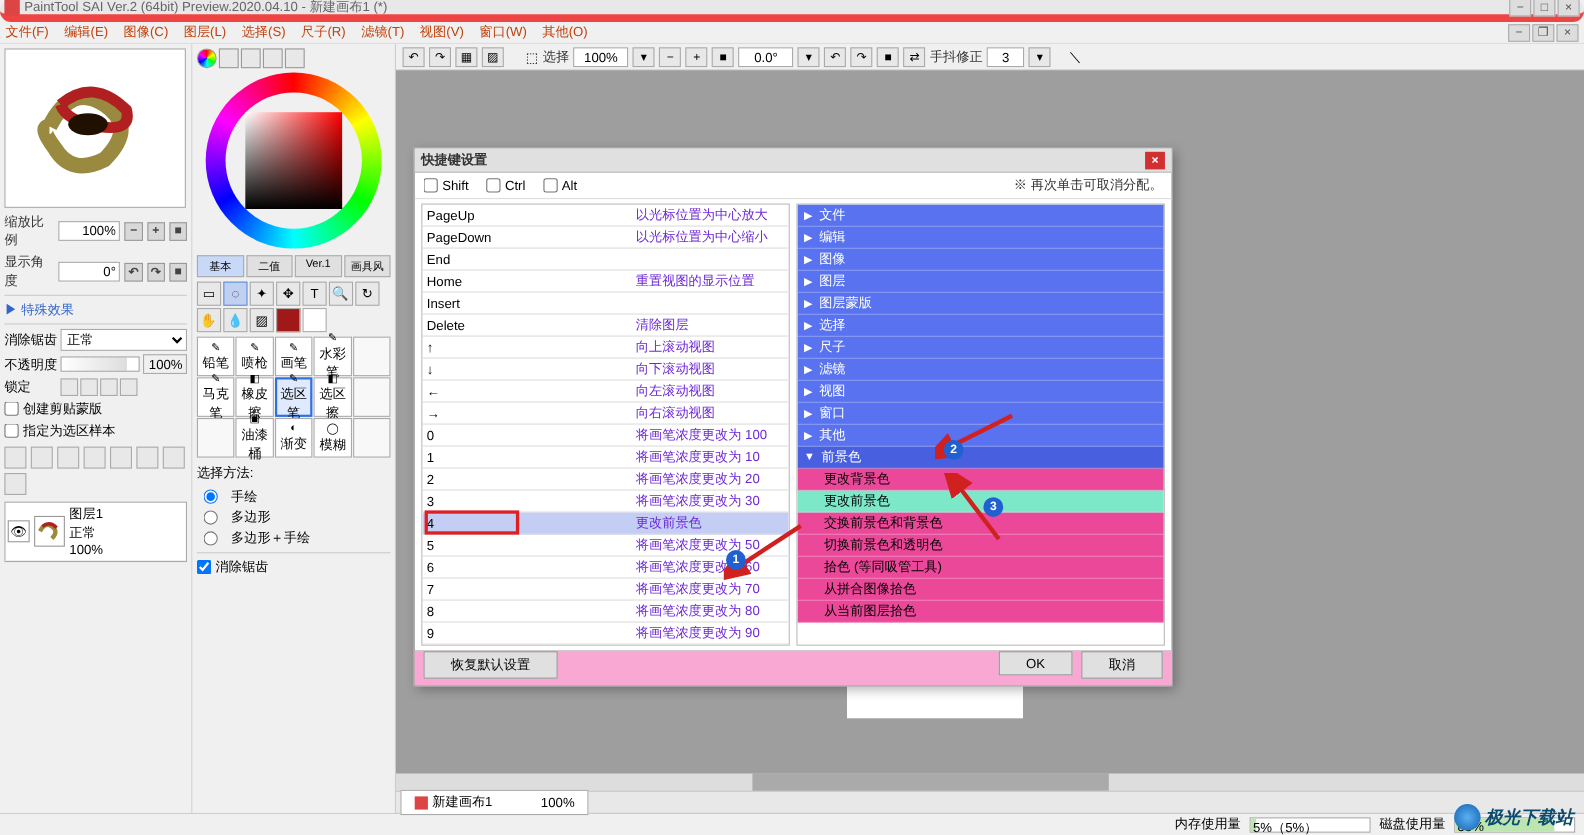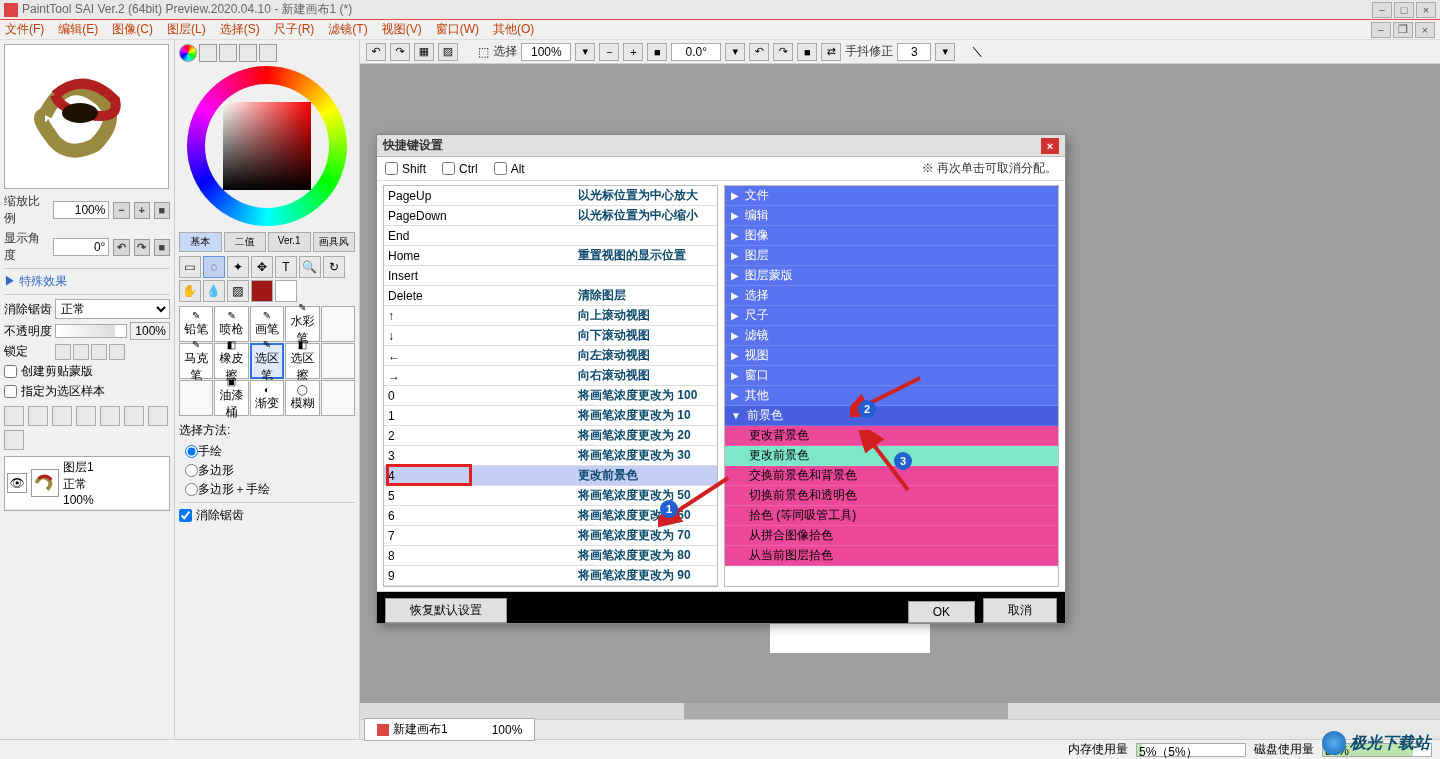--- a/index.html
+++ b/index.html
@@ -1,19 +1,19 @@
 <!DOCTYPE html>
 <html><head>
 <meta charset="utf-8">
 <style>
 * { margin: 0; padding: 0; box-sizing: border-box; font-family: "Microsoft YaHei", SimSun, sans-serif; font-size: 12px; }
 body { background: #f0f0f0; width: 1440px; height: 759px; overflow: hidden; position: relative; }
 
 
-.titlebar { height: 20px; background: #e8e8e8; display: flex; align-items: center; padding: 0 4px; border-bottom: 1px solid #ef4444; font-family: SimSun, monospace; }
+.titlebar { height: 20px; background: #e8e8e8; display: flex; align-items: center; padding: 0 4px; border-bottom: 7px solid #ef4444; font-family: SimSun, monospace; border-radius: 10px; }
 .titlebar-icon { width: 14px; height: 14px; background: #d44; margin-right: 4px; }
 .titlebar-text { flex: 1; color: #666; }
 .titlebar-btns { display: flex; gap: 2px; }
 .titlebar-btn { width: 20px; height: 16px; background: #ddd; border: 1px solid #aaa; display: flex; align-items: center; justify-content: center; font-size: 11px; color: #555; }
 
 
 .menubar { height: 20px; background: #f0f0f0; display: flex; align-items: center; padding: 0 5px; gap: 14px; border-bottom: 1px solid #ddd; }
 .menubar-item { color: #c2410c; cursor: pointer; }
 .menubar .titlebar-btns { margin-left: auto; }
 
@@ -59,21 +59,21 @@
 .tab-btn { flex: 1; text-align: center; padding: 2px; background: #e0e0e0; border: 1px solid #aaa; font-size: 10px; }
 .tab-btn.active { background: #c8d8f8; }
 .tool-grid { display: flex; flex-wrap: wrap; gap: 2px; margin: 4px 0; }
 .tool-btn { width: 22px; height: 22px; border: 1px solid #aaa; background: #e8e8e8; display: flex; align-items: center; justify-content: center; }
 .tool-btn.active { background: #c0d0f0; border-color: #6090e0; }
 .brush-grid { display: grid; grid-template-columns: repeat(5, 1fr); gap: 1px; margin: 4px 0; }
 .brush-cell { border: 1px solid #aaa; background: #fff; padding: 2px; text-align: center; font-size: 10px; height: 36px; display: flex; flex-direction: column; align-items: center; justify-content: center; }
 .brush-cell.active { border: 2px solid #3070e0; background: #e0eaff; }
 .sel-method { margin-top: 6px; }
 .sel-method label { display: block; margin-bottom: 4px; }
-.radio-row { display: flex; gap: 0; margin: 2px 0 2px 6px; }
+.radio-row { display: flex; gap: 12px; margin: 2px 0 2px 6px; }
 
 
 .canvas-area { flex: 1; display: flex; flex-direction: column; background: #a0a0a0; }
 .canvas-toolbar { height: 24px; background: #f0f0f0; border-bottom: 1px solid #ccc; display: flex; align-items: center; gap: 4px; padding: 0 6px; }
 .ct-btn { width: 20px; height: 18px; border: 1px solid #aaa; background: #e8e8e8; display: flex; align-items:center; justify-content:center; font-size: 11px; }
 .ct-input { width: 50px; border: 1px solid #aaa; text-align: center; padding: 1px; background: #fff; }
 .ct-label { color: #333; }
 .canvas-viewport { flex: 1; background: #9e9e9e; display: flex; align-items: flex-end; justify-content: center; overflow: hidden; position: relative; }
 .canvas-doc { width: 160px; height: 30px; background: #fff; position: absolute; bottom: 50px; left: 410px; }
 .canvas-scroll-h { height: 16px; background: #ddd; display: flex; }
@@ -96,30 +96,30 @@
 .mod-check { display: flex; align-items: flex-start; gap: 4px; }
 .mod-hint { margin-left: auto; color: #333; }
 .dialog-body { flex: 1; display: flex; gap: 6px; padding: 4px 6px; overflow: hidden; }
 .shortcut-list { flex: 1; border: 1px solid #bbb; overflow-y: auto; position: relative; }
 .shortcut-list::-webkit-scrollbar { width: 16px; }
 .shortcut-list::-webkit-scrollbar-track { background: #e8e8e8; border-left: 1px solid #ccc; }
 .shortcut-list::-webkit-scrollbar-thumb { background: #c0c0c0; border: 1px solid #999; }
 .shortcut-row { display: flex; border-bottom: 1px solid #ddd; padding: 2px 4px; height: 20px; align-items: center; }
 .shortcut-row.selected { background: #c4cdf4; }
 .shortcut-key { width: 190px; }
-.shortcut-action { flex: 1; color: #0c4a6e; font-weight: bold; }
+.shortcut-action { flex: 1; color: #6d28d9; }
 .red-box { position: absolute; border: 3px solid #e02020; pointer-events: none; }
 .category-list { flex: 1; border: 1px solid #bbb; overflow-y: auto; }
 .cat-row { display: flex; align-items: center; padding: 2px 6px; height: 20px; border-bottom: 1px solid rgba(255,255,255,0.15); }
 .cat-row.group { background: #5872f0; color: #fff; }
 .cat-row.group.open { background: #4860e0; }
 .cat-row.leaf { background: #ec4899; padding-left: 24px; }
 .cat-row.leaf.highlight { background: #7de8c8; }
 .cat-arrow { margin-right: 6px; font-size: 10px; }
-.dialog-footer { height: 32px; background: #000000; border-top: 1px solid #ccc; display: flex; align-items: flex-end; padding: 0 8px; gap: 8px; }
+.dialog-footer { height: 32px; background: #f9a8d4; border-top: 1px solid #ccc; display: flex; align-items: flex-start; padding: 0 8px; gap: 8px; }
 .dlg-btn { padding: 3px 24px; background: #e0e0e0; border: 1px solid #999; }
 .dlg-btn.reset { margin-right: auto; }
 
 
 .arrow { position: absolute; pointer-events: none; }
 .num-badge { position: absolute; width: 18px; height: 18px; border-radius: 50%; background: #2060d0; color: #fff; display: flex; align-items: center; justify-content: center; font-weight: bold; font-size: 11px; pointer-events: none; }
 
 
 .watermark { position: absolute; right: 10px; bottom: 4px; display: flex; align-items: center; gap: 4px; font-style: italic; color: #0c4a6e; font-weight: bold; }
 .watermark .globe { width: 24px; height: 24px; border-radius: 50%; background: radial-gradient(circle, #5ab0f0, #1060b0); }

